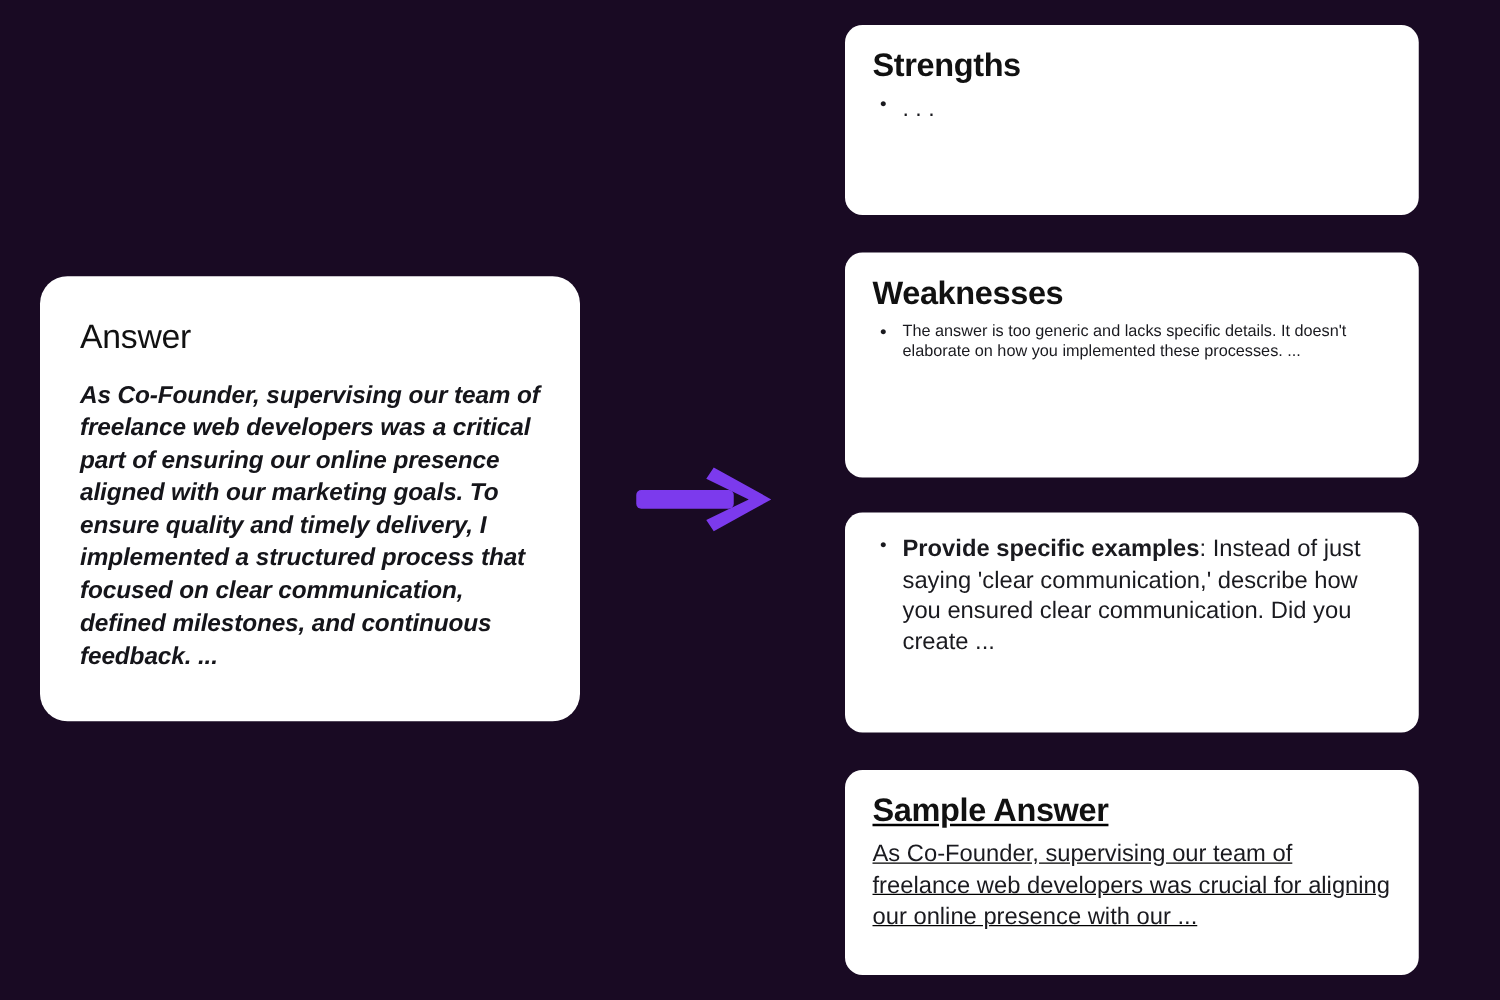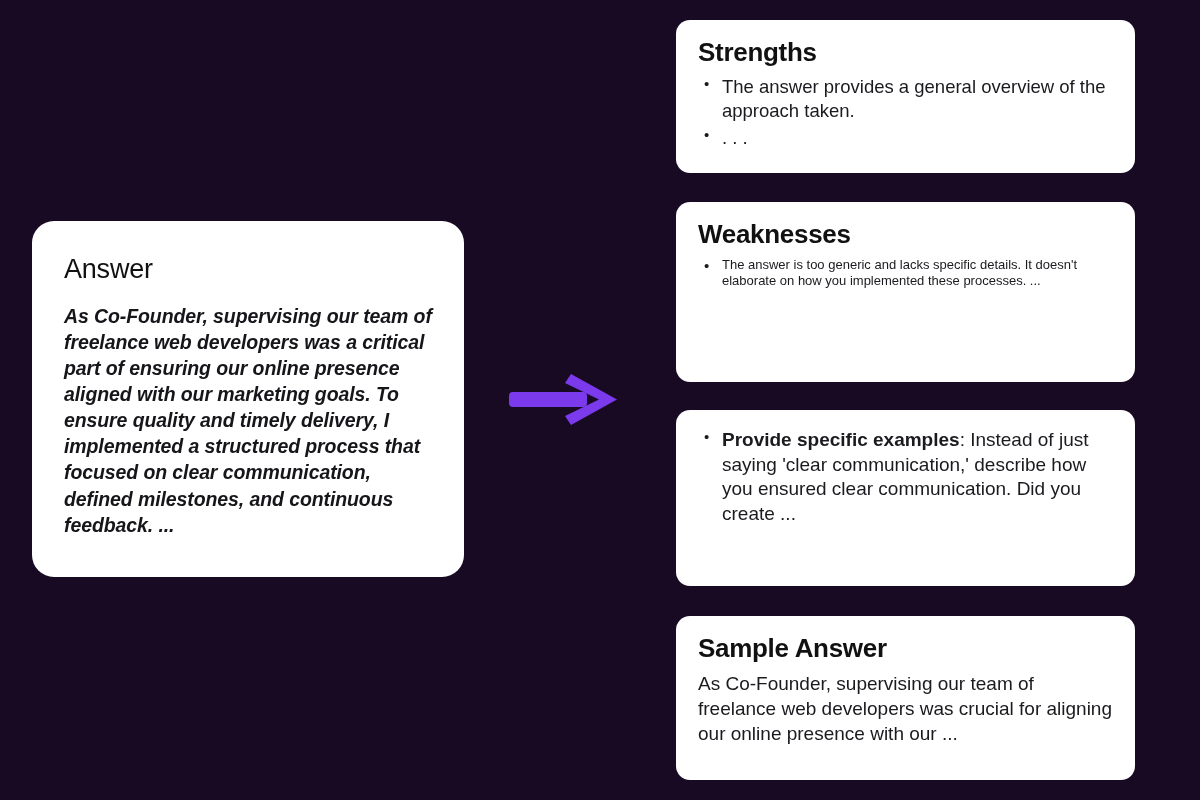--- a/index.html
+++ b/index.html
@@ -72,21 +72,21 @@
     font-size: 26px;
     font-weight: bold;
     color: #111111;
     letter-spacing: -0.3px;
     margin: 0 0 8px 0;
     line-height: 1.1;
   }
   .card.strengths   { top: 20px;  min-height: 152px; }
   .card.weaknesses  { top: 202px; min-height: 180px; }
   .card.suggestions { top: 410px; min-height: 176px; }
-  .card.sample      { top: 616px; min-height: 164px; }
+  .card.sample      { top: 616px; min-height: 164px; text-decoration: underline; }
 
   ul.bullets {
     list-style: none;
     margin: 0;
     padding: 0;
   }
   ul.bullets li {
     position: relative;
     padding-left: 24px;
     font-size: 19px;
@@ -129,21 +129,20 @@
   <svg class="arrow" viewBox="0 0 120 64">
     <g fill="#7c3aed">
       <rect x="4" y="24" width="78" height="15" rx="4"></rect>
       <path d="M66 6 L112 31.5 L66 57 L60 48 L94 31.5 L60 15 Z"></path>
     </g>
   </svg>
 
   <div class="card strengths">
     <h3 class="card-title">Strengths</h3>
     <ul class="bullets">
-      <li>The answer provides a general overview of the approach taken.</li>
       <li>. . .</li>
     </ul>
   </div>
 
   <div class="card weaknesses">
     <h3 class="card-title">Weaknesses</h3>
     <ul class="bullets">
       <li>The answer is too generic and lacks specific details. It doesn't elaborate on how you implemented these processes. ...</li>
     </ul>
   </div>

